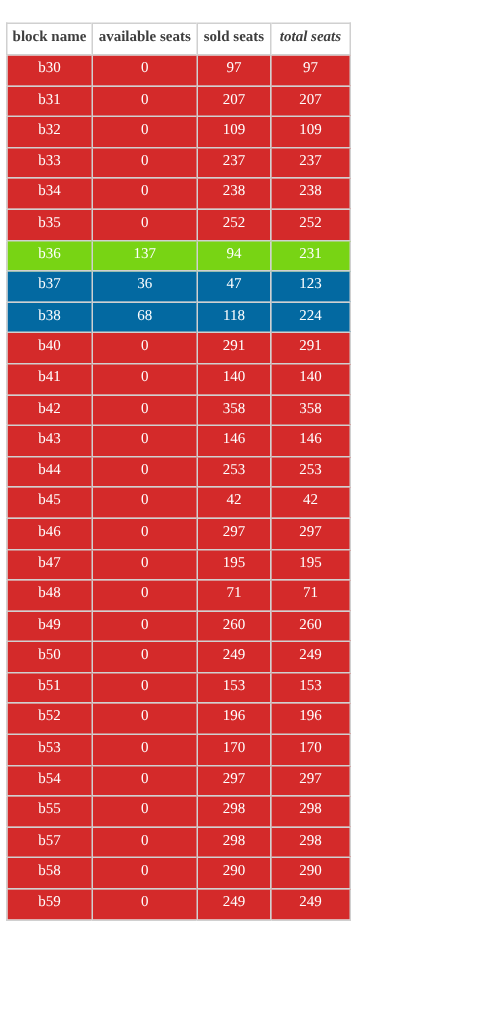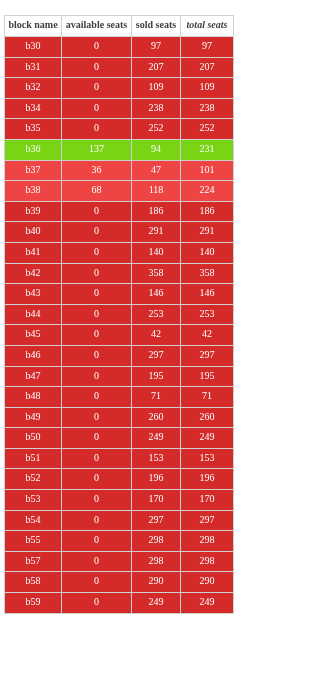--- a/index.html
+++ b/index.html
@@ -27,21 +27,21 @@
              border-right:1px solid #d0d0d0; background:#ffffff; }
   th.hcell:last-child { border-right:none;font-style:italic; }
 
   td.cell { box-sizing:border-box; height:19.6px; line-height:17.8px; padding:0 0 1.8px 0;
             font-size:10px; font-weight:400; color:#ffffff;
             text-align:center; vertical-align:middle; white-space:nowrap;
             border-top:1px solid #d0d0d0; border-right:1px solid #d0d0d0; }
   td.cell:last-child { border-right:none; }
 
   tr.row-sold-out  td.cell { background:#d42a2a; }
-  tr.row-limited   td.cell { background:#ef4444; }
+  tr.row-limited   td.cell { background:#0369a1; }
   tr.row-available td.cell { background:#78d414; }
 </style>
 </head>
 <body>
 
 <div class="table-container">
  <table class="seat-table">
   <colgroup>
    <col class="col-block">
         <col class="col-available">
@@ -69,20 +69,26 @@
           <td class="cell cell-sold-seats">207</td>
           <td class="cell cell-total-seats">207</td>
         </tr>
    <tr class="row row-sold-out">
           <td class="cell cell-block-name">b32</td>
           <td class="cell cell-available-seats">0</td>
           <td class="cell cell-sold-seats">109</td>
           <td class="cell cell-total-seats">109</td>
         </tr>
    <tr class="row row-sold-out">
+          <td class="cell cell-block-name">b33</td>
+          <td class="cell cell-available-seats">0</td>
+          <td class="cell cell-sold-seats">237</td>
+          <td class="cell cell-total-seats">237</td>
+        </tr>
+   <tr class="row row-sold-out">
           <td class="cell cell-block-name">b34</td>
           <td class="cell cell-available-seats">0</td>
           <td class="cell cell-sold-seats">238</td>
           <td class="cell cell-total-seats">238</td>
         </tr>
    <tr class="row row-sold-out">
           <td class="cell cell-block-name">b35</td>
           <td class="cell cell-available-seats">0</td>
           <td class="cell cell-sold-seats">252</td>
           <td class="cell cell-total-seats">252</td>
@@ -90,35 +96,29 @@
    <tr class="row row-available">
           <td class="cell cell-block-name">b36</td>
           <td class="cell cell-available-seats">137</td>
           <td class="cell cell-sold-seats">94</td>
           <td class="cell cell-total-seats">231</td>
         </tr>
    <tr class="row row-limited">
           <td class="cell cell-block-name">b37</td>
           <td class="cell cell-available-seats">36</td>
           <td class="cell cell-sold-seats">47</td>
-          <td class="cell cell-total-seats">101</td>
+          <td class="cell cell-total-seats">123</td>
         </tr>
    <tr class="row row-limited">
           <td class="cell cell-block-name">b38</td>
           <td class="cell cell-available-seats">68</td>
           <td class="cell cell-sold-seats">118</td>
           <td class="cell cell-total-seats">224</td>
         </tr>
    <tr class="row row-sold-out">
-          <td class="cell cell-block-name">b39</td>
-          <td class="cell cell-available-seats">0</td>
-          <td class="cell cell-sold-seats">186</td>
-          <td class="cell cell-total-seats">186</td>
-        </tr>
-   <tr class="row row-sold-out">
           <td class="cell cell-block-name">b40</td>
           <td class="cell cell-available-seats">0</td>
           <td class="cell cell-sold-seats">291</td>
           <td class="cell cell-total-seats">291</td>
         </tr>
    <tr class="row row-sold-out">
           <td class="cell cell-block-name">b41</td>
           <td class="cell cell-available-seats">0</td>
           <td class="cell cell-sold-seats">140</td>
           <td class="cell cell-total-seats">140</td>

